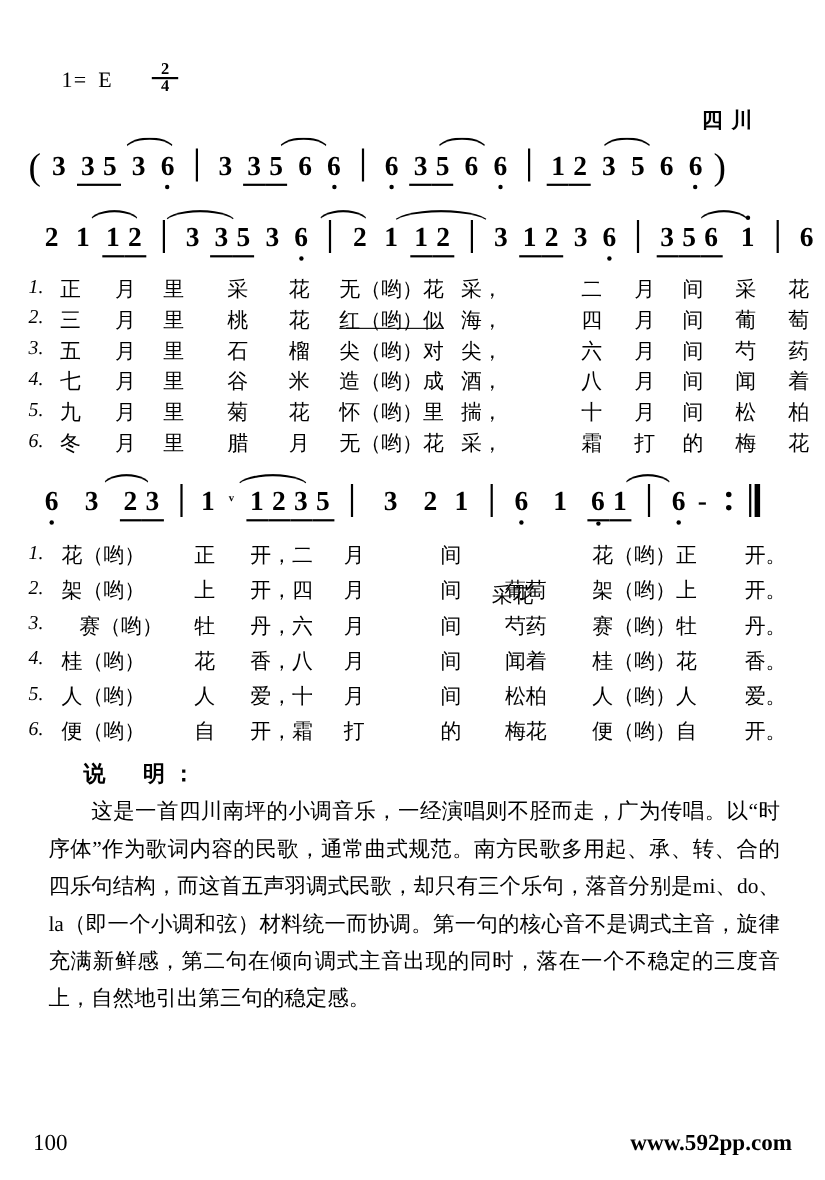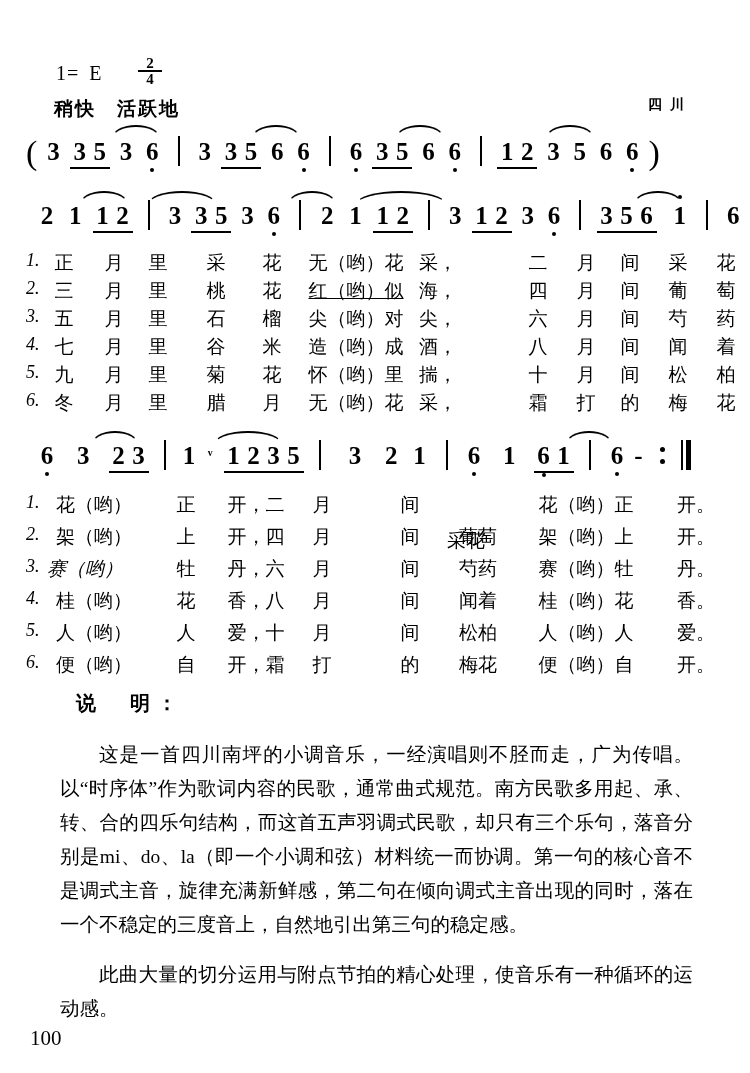--- a/index.html
+++ b/index.html
@@ -59,21 +59,21 @@
   .tempo {
     position: absolute;
     left: 54px; top: 96px;
     font-size: 19px;
     font-weight: bold;
     letter-spacing: 2px;
   }
   .region {
     position: absolute;
     right: 58px; top: 96px;
-    font-size: 14px;
+    font-size: 19px;
     font-weight: bold;
     letter-spacing: 8px;
   }
 
   
   .staff {
     position: absolute;
     left: 26px;
     width: 698px;
     font-family: "Liberation Serif", serif;
@@ -167,21 +167,21 @@
   }
   .explain {
     position: absolute;
     left: 44px; top: 722px;
     width: 665px;
     font-size: 19.5px;
     line-height: 34px;
     text-align: justify;
     font-family: "Liberation Serif", serif;
   }
-  .explain p { margin: 16px; text-indent: 2em; }
+  .explain p { margin: 0; text-indent: 2em; }
 
   
   .pagenum {
     position: absolute;
     left: 30px; bottom: 22px;
     font-size: 21px;
   }
   .site {
     position: absolute;
     right: 30px; bottom: 22px;
@@ -212,21 +212,20 @@
 <div class="page">
 
 
   <div class="keysig">
     <span class="eq">1=</span><span class="keyletter">E</span>
   </div>
   <div class="meter">
     <span class="num">2</span>
     <span class="den">4</span>
   </div>
-  <div class="tempo">稍快　活跃地</div>
   <div class="region">四川</div>
 
   <div class="staff" style="top:134px;">
     <div class="notes">
       <span class="paren">(</span>
       <span class="n" style="width:20px;">3</span>
       <span class="n u1" style="width:20px;">3</span><span class="n u1" style="width:20px;">5</span>
       <span class="n" style="width:20px;">3</span>
       <span class="n dotbelow" style="width:20px;">6</span>
       <span class="bar"></span>
@@ -425,21 +424,21 @@
         <span class="cell" style="left:160px;">上</span>
         <span class="cell" style="left:230px;">开，四</span>
         <span class="cell" style="left:296px;">月</span>
         <span class="cell" style="left:384px;">间</span>
         <span class="cell" style="left:452px;">葡萄</span>
         <span class="cell" style="left:560px;">架（哟）上</span>
         <span class="cell" style="left:670px;">开。</span>
       </div>
       <div class="lyric-row" style="height:32px;">
         <span class="idx">3.</span>
-        <span class="cell" style="left:59px;font-style:italic;">赛（哟）</span>
+        <span class="cell" style="left:84px;">赛（哟）</span>
         <span class="cell" style="left:160px;">牡</span>
         <span class="cell" style="left:230px;">丹，六</span>
         <span class="cell" style="left:296px;">月</span>
         <span class="cell" style="left:384px;">间</span>
         <span class="cell" style="left:452px;">芍药</span>
         <span class="cell" style="left:560px;">赛（哟）牡</span>
         <span class="cell" style="left:670px;">丹。</span>
       </div>
       <div class="lyric-row" style="height:32px;">
         <span class="idx">4.</span>
@@ -473,18 +472,18 @@
         <span class="cell" style="left:452px;">梅花</span>
         <span class="cell" style="left:560px;">便（哟）自</span>
         <span class="cell" style="left:670px;">开。</span>
       </div>
     </div>
   </div>
 
   <div class="explain-title">说　明：</div>
   <div class="explain">
     <p>这是一首四川南坪的小调音乐，一经演唱则不胫而走，广为传唱。以“时序体”作为歌词内容的民歌，通常曲式规范。南方民歌多用起、承、转、合的四乐句结构，而这首五声羽调式民歌，却只有三个乐句，落音分别是mi、do、la（即一个小调和弦）材料统一而协调。第一句的核心音不是调式主音，旋律充满新鲜感，第二句在倾向调式主音出现的同时，落在一个不稳定的三度音上，自然地引出第三句的稳定感。</p>
-    <p>此曲大量的切分运用与附点节拍的精心处理，使音乐有一种循环的运动感。</p>
   </div>
 
   <div class="pagenum">100</div>
+  <div class="site">www.592pp.com</div>
 
 </div>
 
 </body></html>

